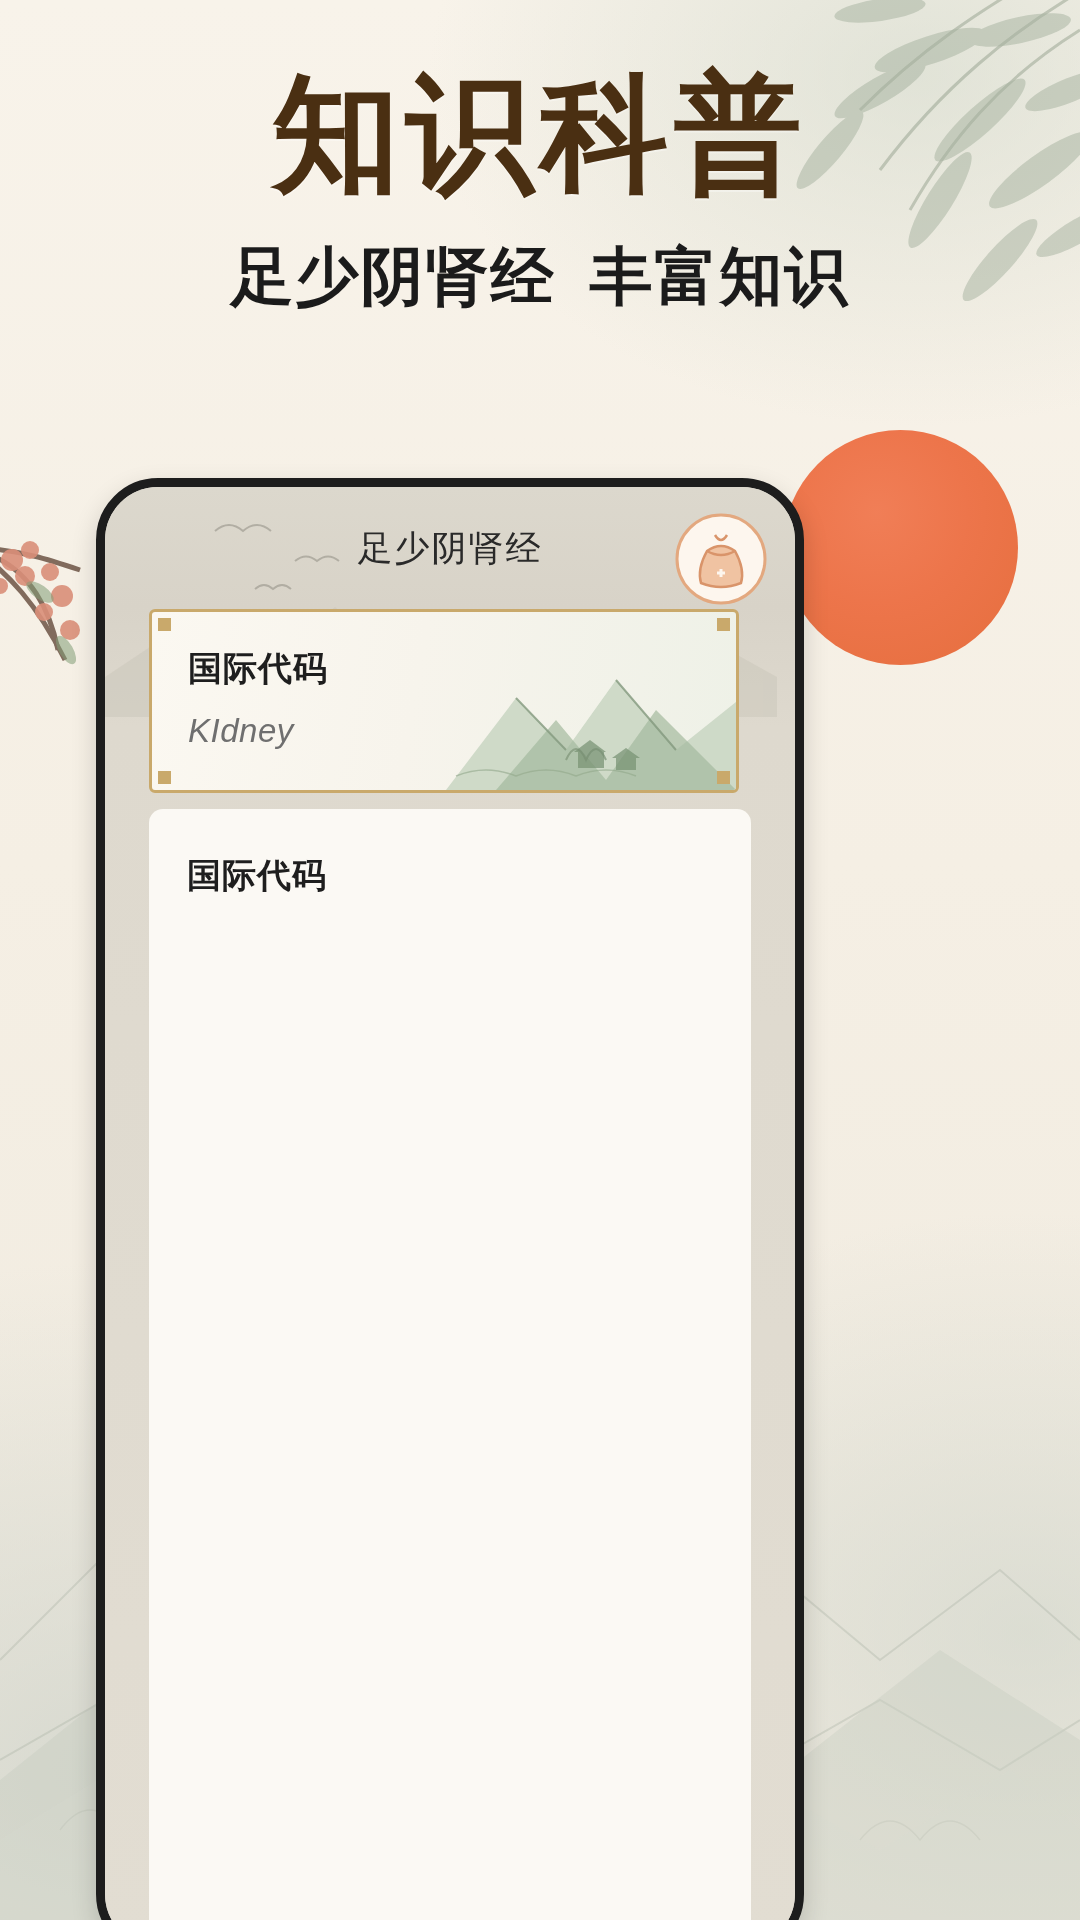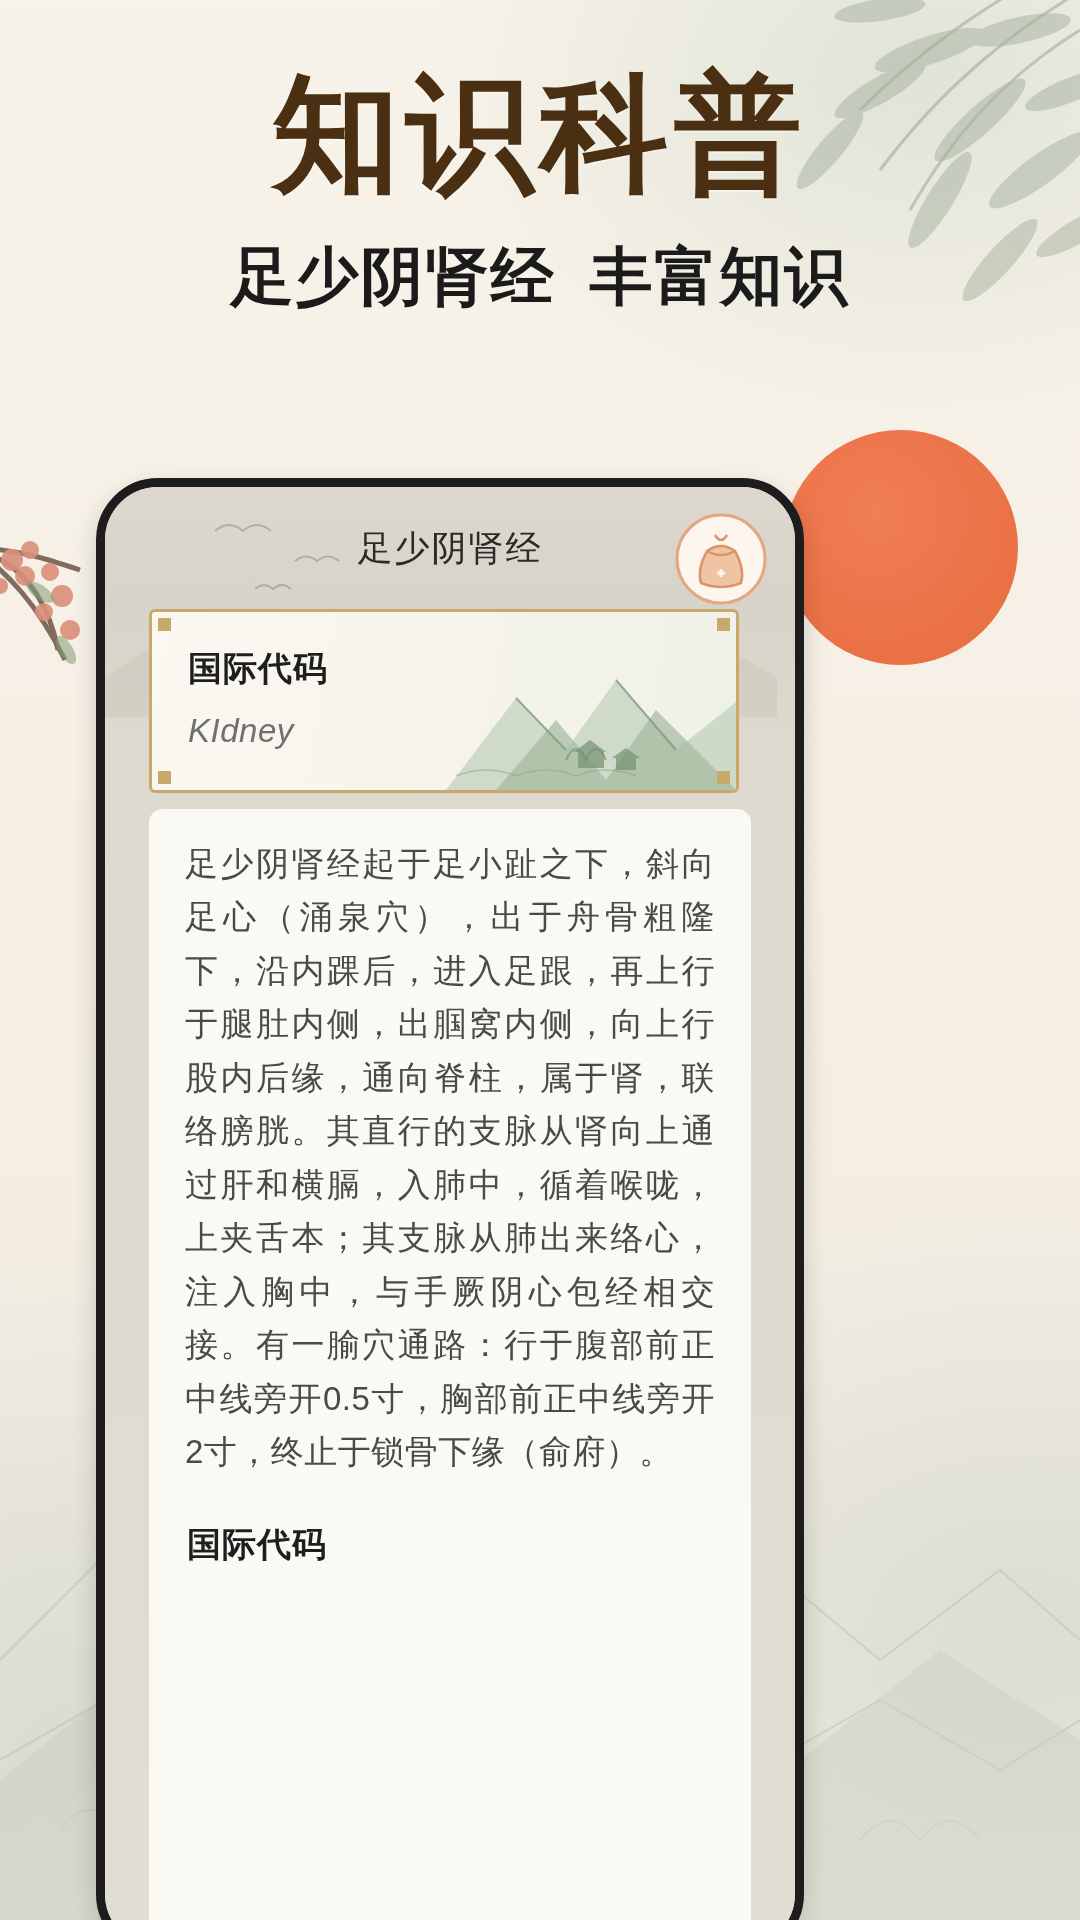--- a/index.html
+++ b/index.html
@@ -341,18 +341,17 @@
       </svg>
       <span class="corner c-tl"></span>
       <span class="corner c-tr"></span>
       <span class="corner c-bl"></span>
       <span class="corner c-br"></span>
       <div class="code-label">国际代码</div>
       <div class="code-value">KIdney</div>
     </div>
 
     <div class="card-content">
-      <div class="section-body">足少阴肾经起于足小趾之下，斜向足心（涌泉穴），出于舟骨粗隆下，沿内踝后，进入足跟，再上行于腿肚内侧，出腘窝内侧，向上行股内后缘，通向脊柱，属于肾，联络膀胱。其直行的支脉从肾向上通过肝和横膈，入肺中，循着喉咙，上夹舌本；其支脉从肺出来络心，注入胸中，与手厥阴心包经相交接。有一腧穴通路：行于腹部前正中线旁开0.5寸，胸部前正中线旁开2寸，终止于锁骨下缘（俞府）。</div>
       <div class="section-heading-2">国际代码</div>
     </div>
 
   </div>
 </div>
 
 </body></html>

